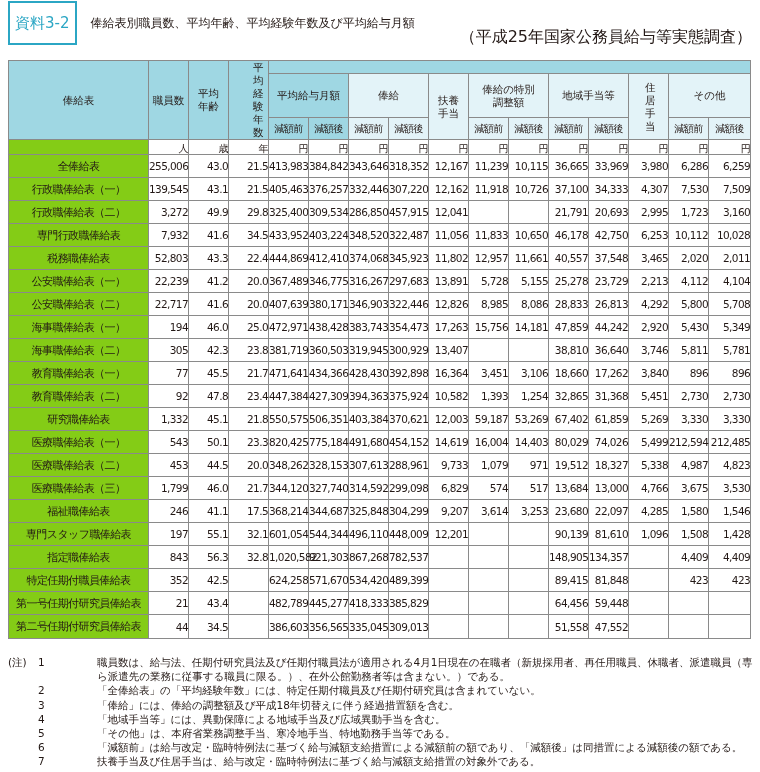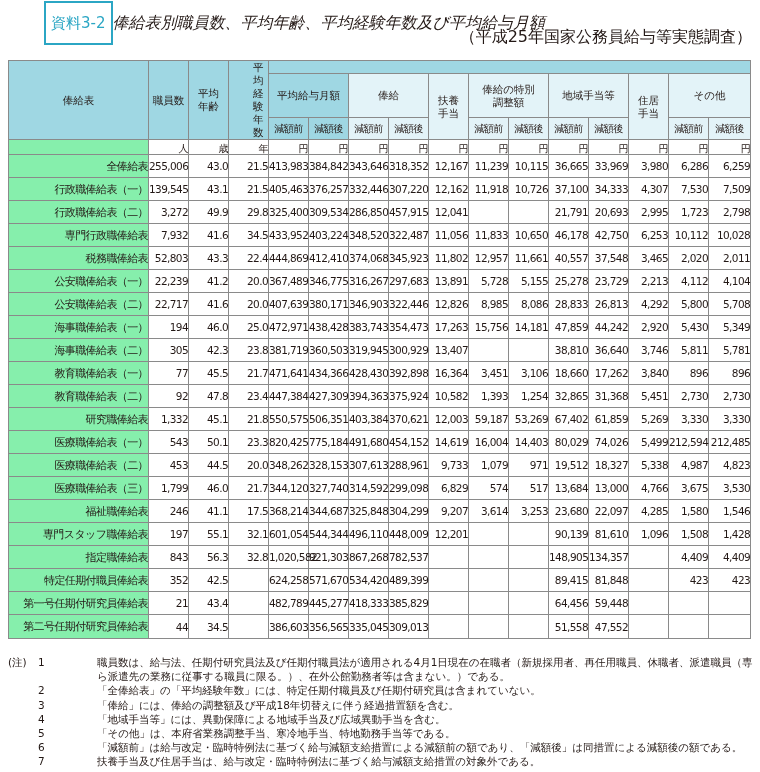--- a/index.html
+++ b/index.html
@@ -1,28 +1,28 @@
 <!DOCTYPE html>
 <html><head>
 <meta charset="utf-8">
 <style>
   html, body { margin:0; padding:0; background:#ffffff; }
   body { width:760px; height:772px; position:relative; font-family:"DejaVu Sans", sans-serif; color:#231815; overflow:hidden; }
   .title-row { position:absolute; left:8px; top:10px; height:26px; display:flex; align-items:center; }
-  .badge { border:2px solid #2ba6c4; color:#2ba6c4; font-size:15px; padding:10px 5px; line-height:20px;margin-left:36px; }
-  .title { font-size:16px; font-weight:normal; color:#231815;font-style:italic; }
+  .badge { border:2px solid #2ba6c4; color:#2ba6c4; font-size:15px; padding:10px 5px; line-height:20px; }
+  .title { margin-left:14px; font-size:12px; font-weight:normal; color:#231815; }
   .source { position:absolute; right:8px; top:27px; font-size:16px; color:#231815; }
   table.main { position:absolute; left:8px; top:60px; border-collapse:collapse; table-layout:fixed; width:742px; font-size:10px; }
   table.main th, table.main td { border:1px solid #8a8a8a; padding:0; }
   table.main thead th { font-weight:normal; text-align:center; line-height:13px; font-size:10.5px; }
   th.dark { background:#9fd7e3; }
   th.light { background:#e3f3f8; }
   th.band { height:12px; background:#9fd7e3; border-bottom:1px solid #8a8a8a; }
   th.sub { height:21px; font-size:10px !important; letter-spacing:-0.5px; }
-  td.name { background:#86efac; text-align:right; padding-left:8px; font-size:11px; white-space:nowrap; border-left:1px solid #8a8a8a; }
+  td.name { background:#84cc16; text-align:center; padding-left:8px; font-size:11px; white-space:nowrap; border-left:1px solid #8a8a8a; }
   tbody td { height:22px; text-align:right; padding-right:3px; font-size:10.5px; letter-spacing:-0.6px; white-space:nowrap; border-top:none; border-bottom:none; }
   tbody tr.units td { height:14px; vertical-align:bottom; font-size:10px; line-height:10px; }
   tbody tr.units td.name { vertical-align:bottom; }
   tbody tr:last-child td { border-bottom:1px solid #8a8a8a; height:23px; }
   .notes { position:absolute; left:8px; top:655px; font-size:10.5px; line-height:14.2px; width:750px; }
   .note { display:flex; }
   .note .lab { width:30px; flex:none; }
   .note .num { width:16px; flex:none; }
   .note .txt { flex:1;margin-left:43px; }
 </style>
@@ -61,21 +61,21 @@
       <th class="dark" rowspan="3" style="padding:8px 8px">平均年齢</th>
       <th class="dark" rowspan="3" style="padding:0 24px">平均経験年数</th>
       <th class="band" colspan="12"></th>
     </tr>
     <tr style="height:40px">
       <th class="dark" colspan="2">平均給与月額</th>
       <th class="light" colspan="2">俸給</th>
       <th class="light" rowspan="2" style="padding:12px 8px">扶養手当</th>
       <th class="light" colspan="2" style="padding:0 9px">俸給の特別調整額</th>
       <th class="light" colspan="2">地域手当等</th>
-      <th class="light" rowspan="2" style="padding:0 9px">住居手当</th>
+      <th class="light" rowspan="2" style="padding:0 16px">住居手当</th>
       <th class="light" colspan="2">その他</th>
     </tr>
     <tr>
       <th class="dark sub">減額前</th>
       <th class="dark sub">減額後</th>
       <th class="light sub">減額前</th>
       <th class="light sub">減額後</th>
       <th class="light sub">減額前</th>
       <th class="light sub">減額後</th>
       <th class="light sub">減額前</th>
@@ -148,21 +148,21 @@
         <td>309,534</td>
         <td>286,850</td>
         <td>457,915</td>
         <td>12,041</td>
         <td></td>
         <td></td>
         <td>21,791</td>
         <td>20,693</td>
         <td>2,995</td>
         <td>1,723</td>
-        <td>2,798</td>
+        <td>3,160</td>
       </tr>
       <tr>
         <td class="name">専門行政職俸給表</td>
         <td>7,932</td>
         <td>41.6</td>
         <td>34.5</td>
         <td>433,952</td>
         <td>403,224</td>
         <td>348,520</td>
         <td>322,487</td>

